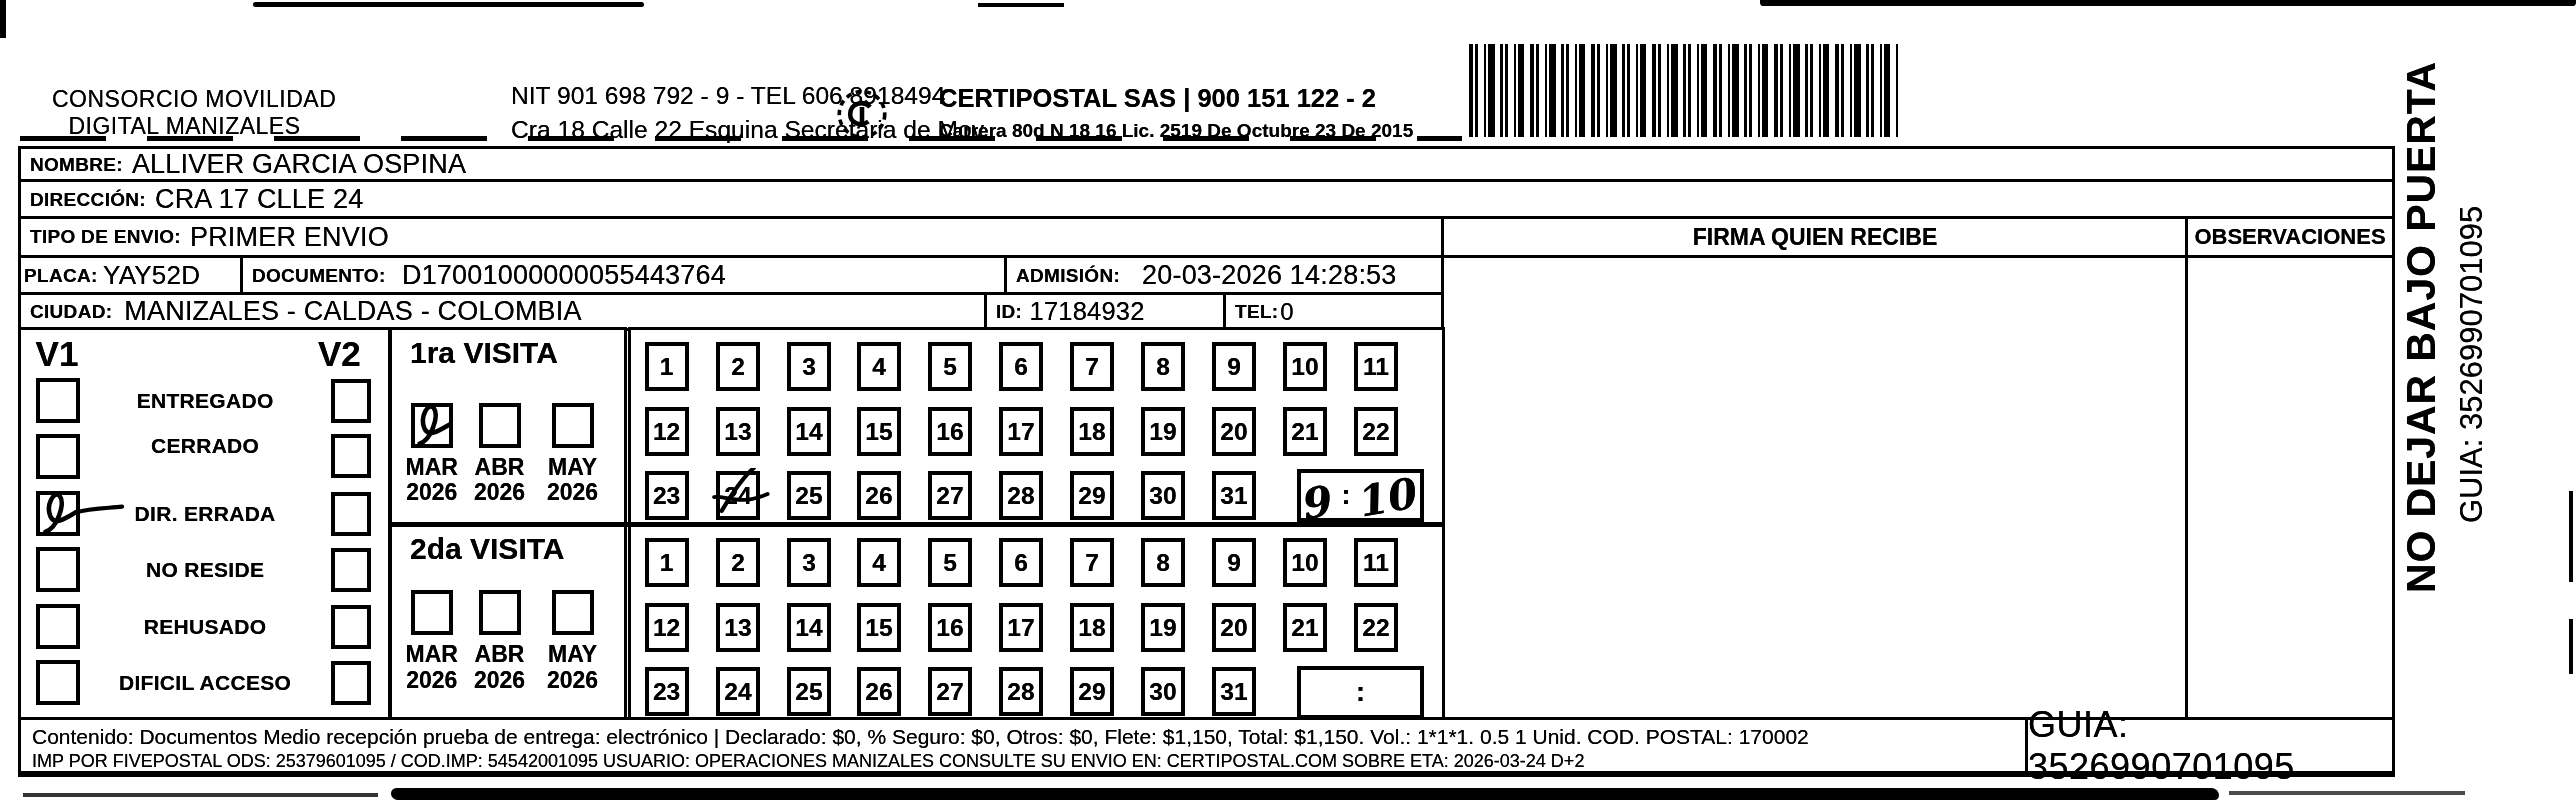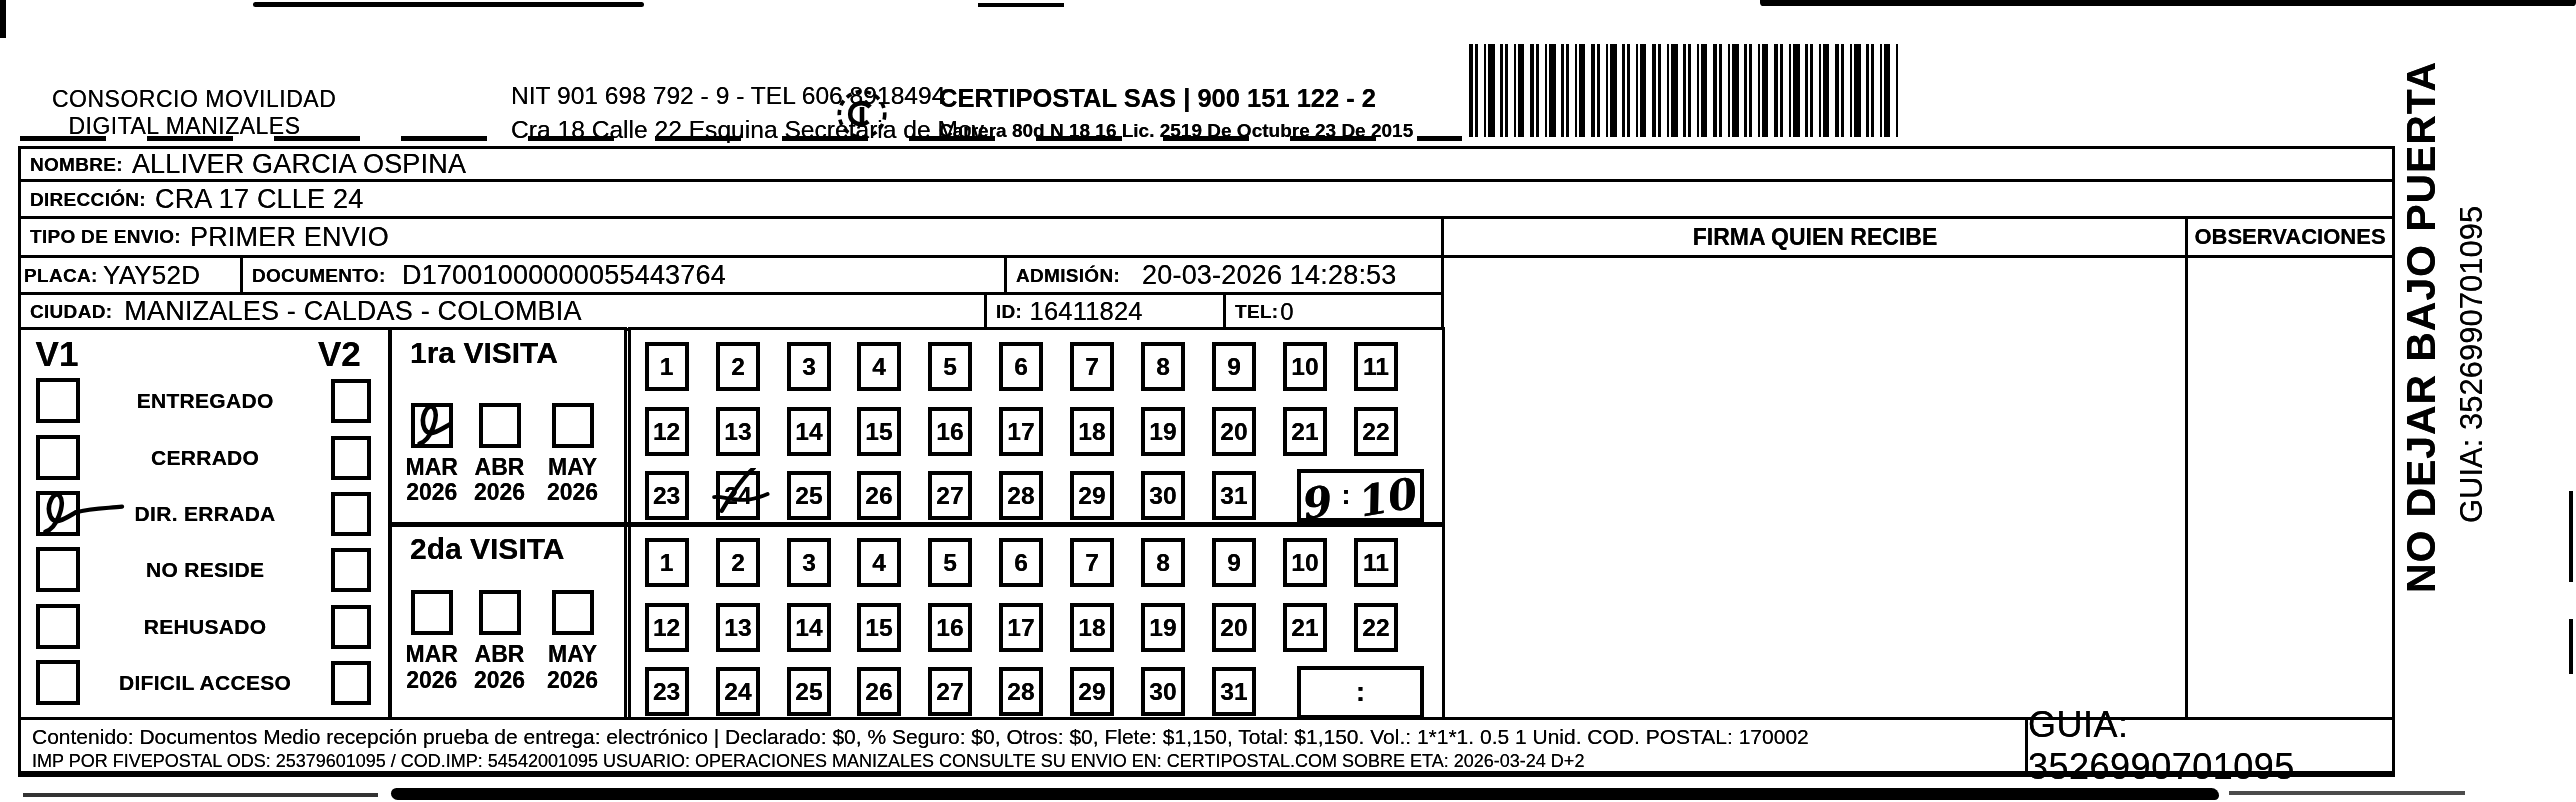--- a/index.html
+++ b/index.html
@@ -109,21 +109,21 @@
 
 <div class="cell" style="left:18px;top:292px;width:970px;height:39px;">
   <div class="row-line" style="gap:12px;">
     <span class="lbl">CIUDAD:</span>
     <span class="val">MANIZALES - CALDAS - COLOMBIA</span>
   </div>
 </div>
 <div class="cell" style="left:984px;top:292px;width:242px;height:39px;">
   <div class="row-line" style="gap:7.3px;">
     <span class="lbl">ID:</span>
-    <span class="val" style="font-size:25.5px;">16411824</span>
+    <span class="val" style="font-size:25.5px;">17184932</span>
   </div>
 </div>
 <div class="cell" style="left:1223px;top:292px;width:222px;height:39px;">
   <div class="row-line" style="gap:1.8px;">
     <span class="lbl">TEL:</span>
     <span class="val" style="font-size:24px;">0</span>
   </div>
 </div>
 
 <div class="cell" style="left:1441px;top:216px;width:748px;height:42px;display:flex;align-items:center;justify-content:center;">
@@ -137,21 +137,21 @@
 
 <div class="cell" style="left:18px;top:327px;width:373px;height:393px;">
   <span class="abs" style="left:14.6px;top:3.6px;font-size:35px;font-weight:bold;">V1</span>
   <span class="abs" style="left:297px;top:3.6px;font-size:35px;font-weight:bold;">V2</span>
   <div>
       <div class="abs" style="left: 0px; top: 47px; width: 366px; height: 47px; display: flex; align-items: center;">
         <span class="chk penned" style="width: 44px; height: 45px; margin-left: 14.6px;"></span>
         <span style="flex: 1 1 0%; text-align: center; font-weight: bold; font-size: 21px; letter-spacing: 0.3px;">ENTREGADO</span>
         <span class="chk" style="width: 40px; height: 44px; margin-right: 16.4px;"></span>
       </div>
-      <div class="abs" style="left: 0px; top: 104px; width: 366px; height: 47px; display: flex; align-items: center; gap: 36px;">
+      <div class="abs" style="left: 0px; top: 104px; width: 366px; height: 47px; display: flex; align-items: flex-start; gap: 36px;">
         <span class="chk penned" style="width: 44px; height: 45px; margin-left: 14.6px;"></span>
         <span style="flex: 1 1 0%; text-align: center; font-weight: bold; font-size: 21px; letter-spacing: 0.3px;">CERRADO</span>
         <span class="chk" style="width: 40px; height: 44px; margin-right: 16.4px;"></span>
       </div>
       <div class="abs" style="left: 0px; top: 160px; width: 366px; height: 47px; display: flex; align-items: center;">
         <span class="chk penned" style="width: 44px; height: 45px; margin-left: 14.6px;">
           <svg viewBox="0 0 70 60">
             <path d="M8 50 C 22 46, 32 16, 25 7 C 18 0, 8 18, 14 32 C 19 43, 32 34, 44 27" fill="none" stroke="#000" stroke-width="5.5" stroke-linecap="round"></path>
             <path d="M44 27 C 62 22, 80 22, 100 20" fill="none" stroke="#000" stroke-width="5" stroke-linecap="round"></path>
           </svg>

